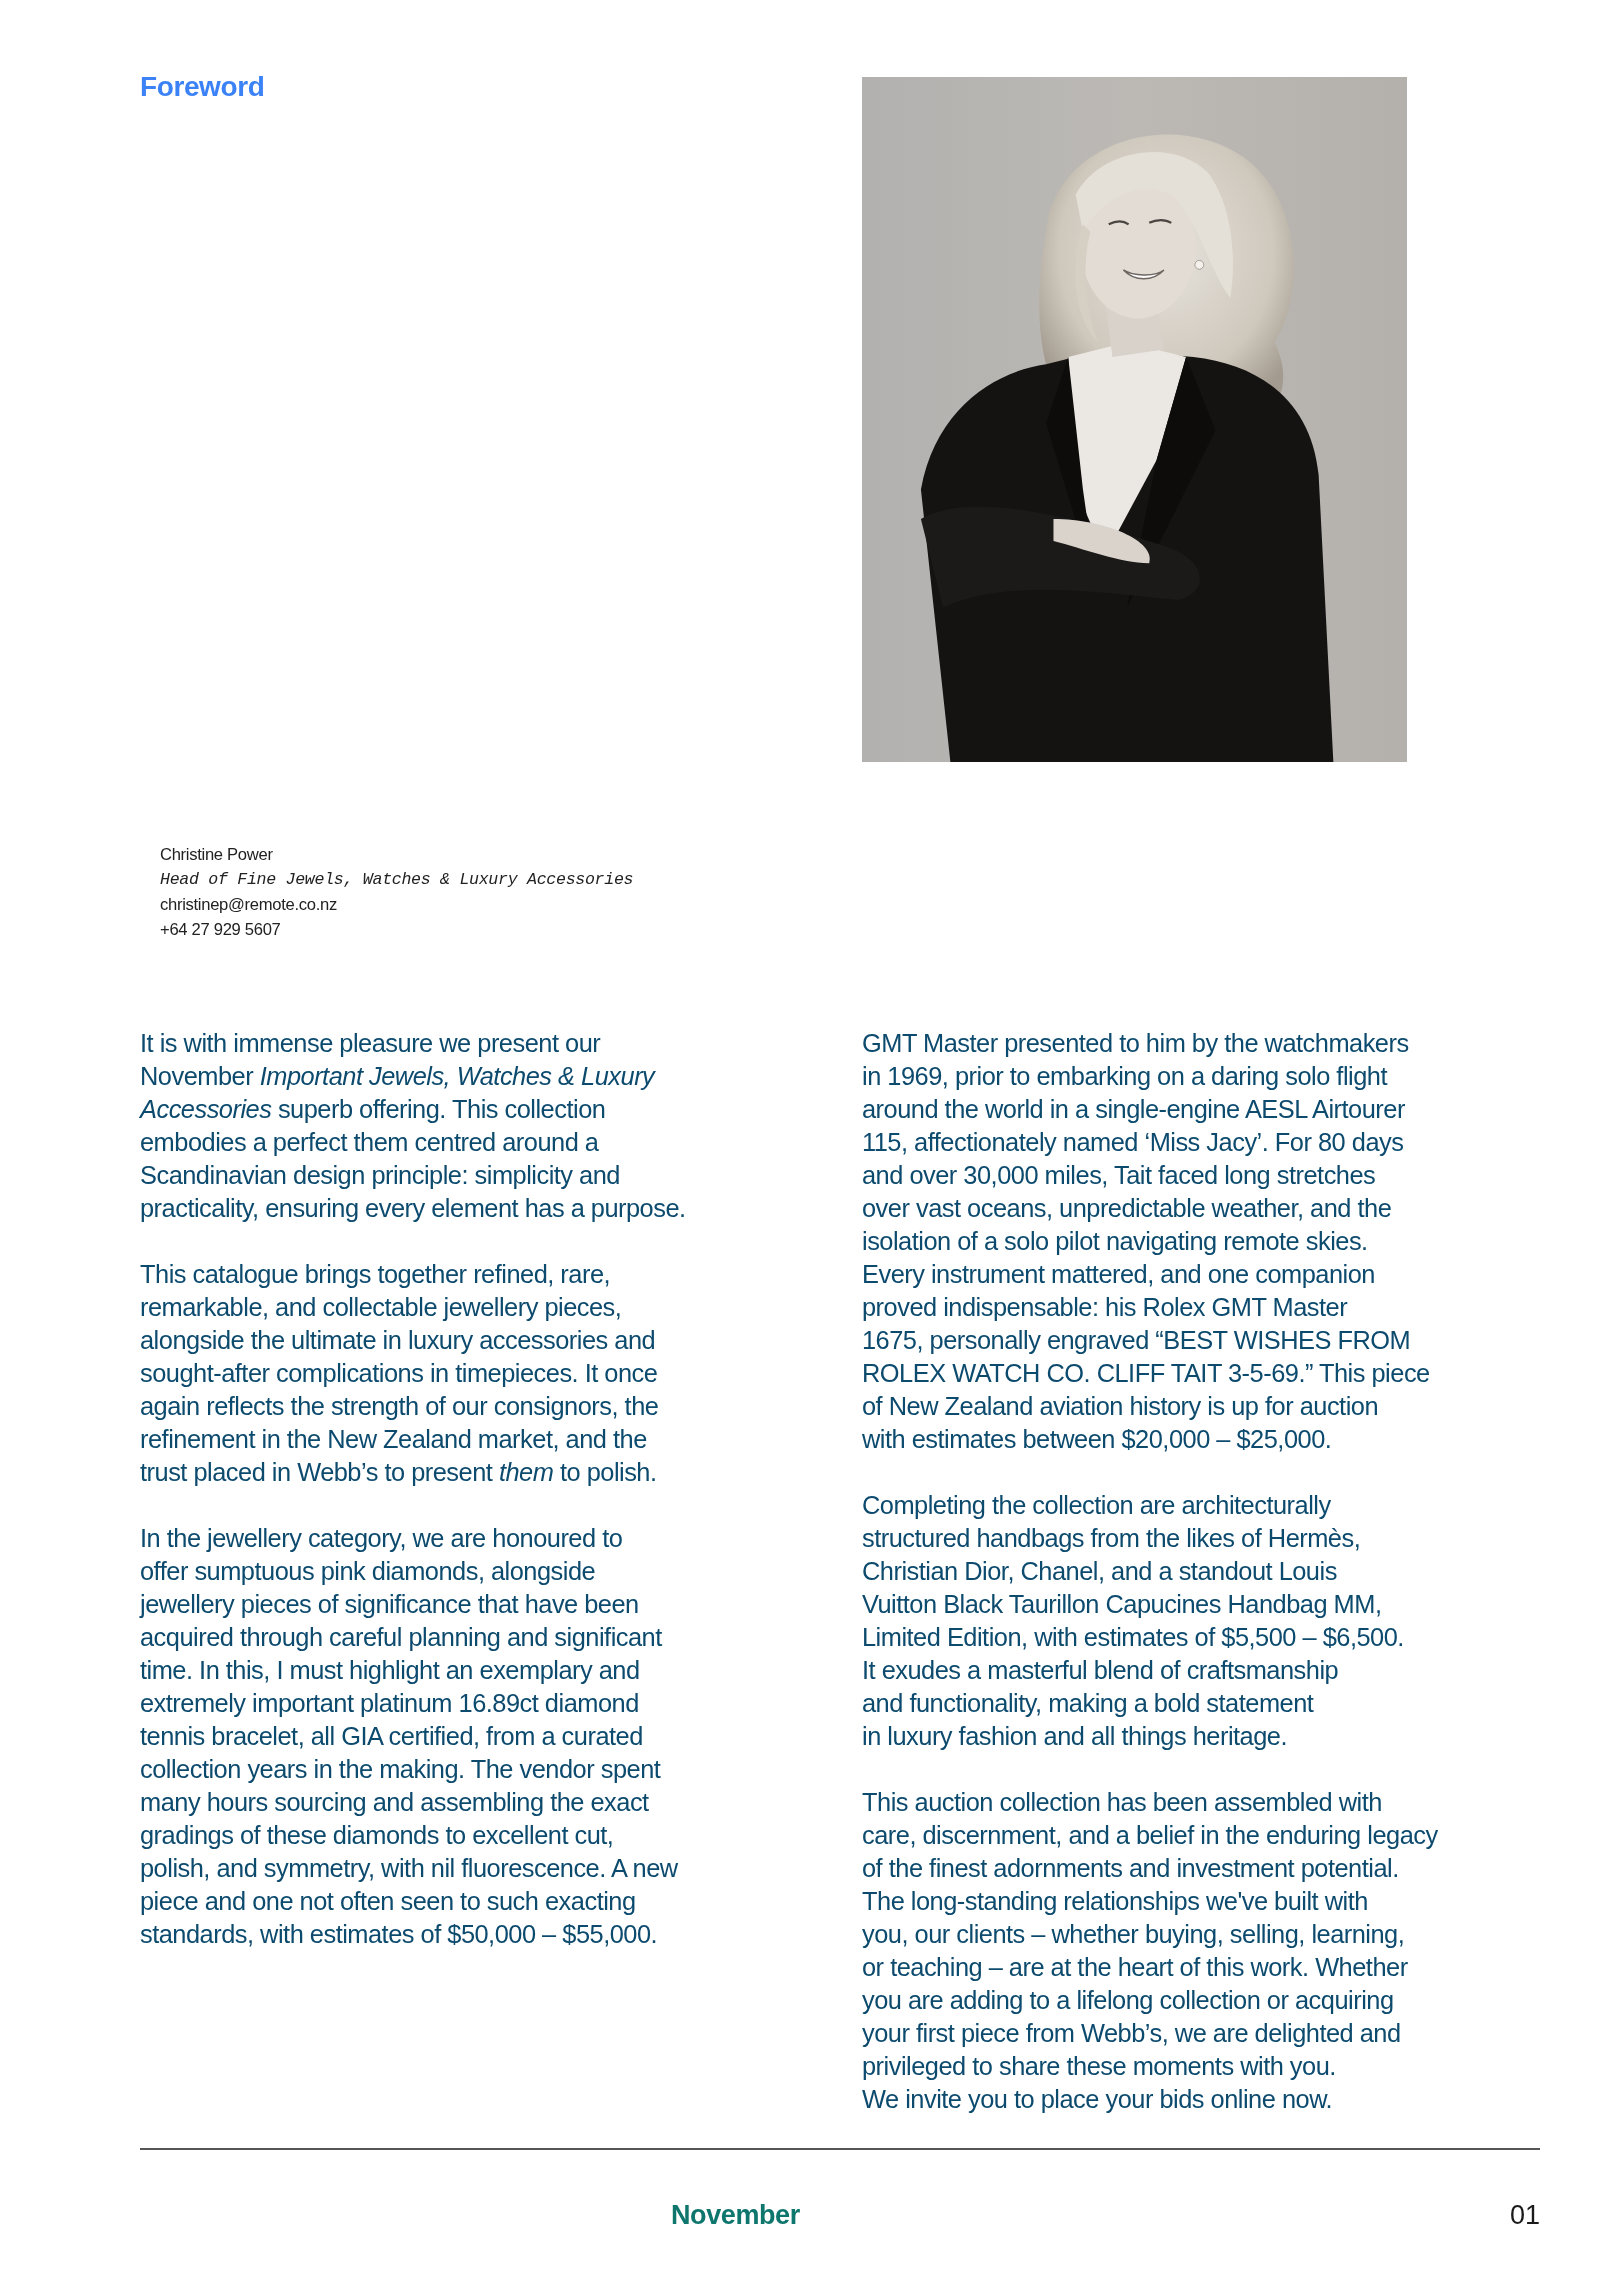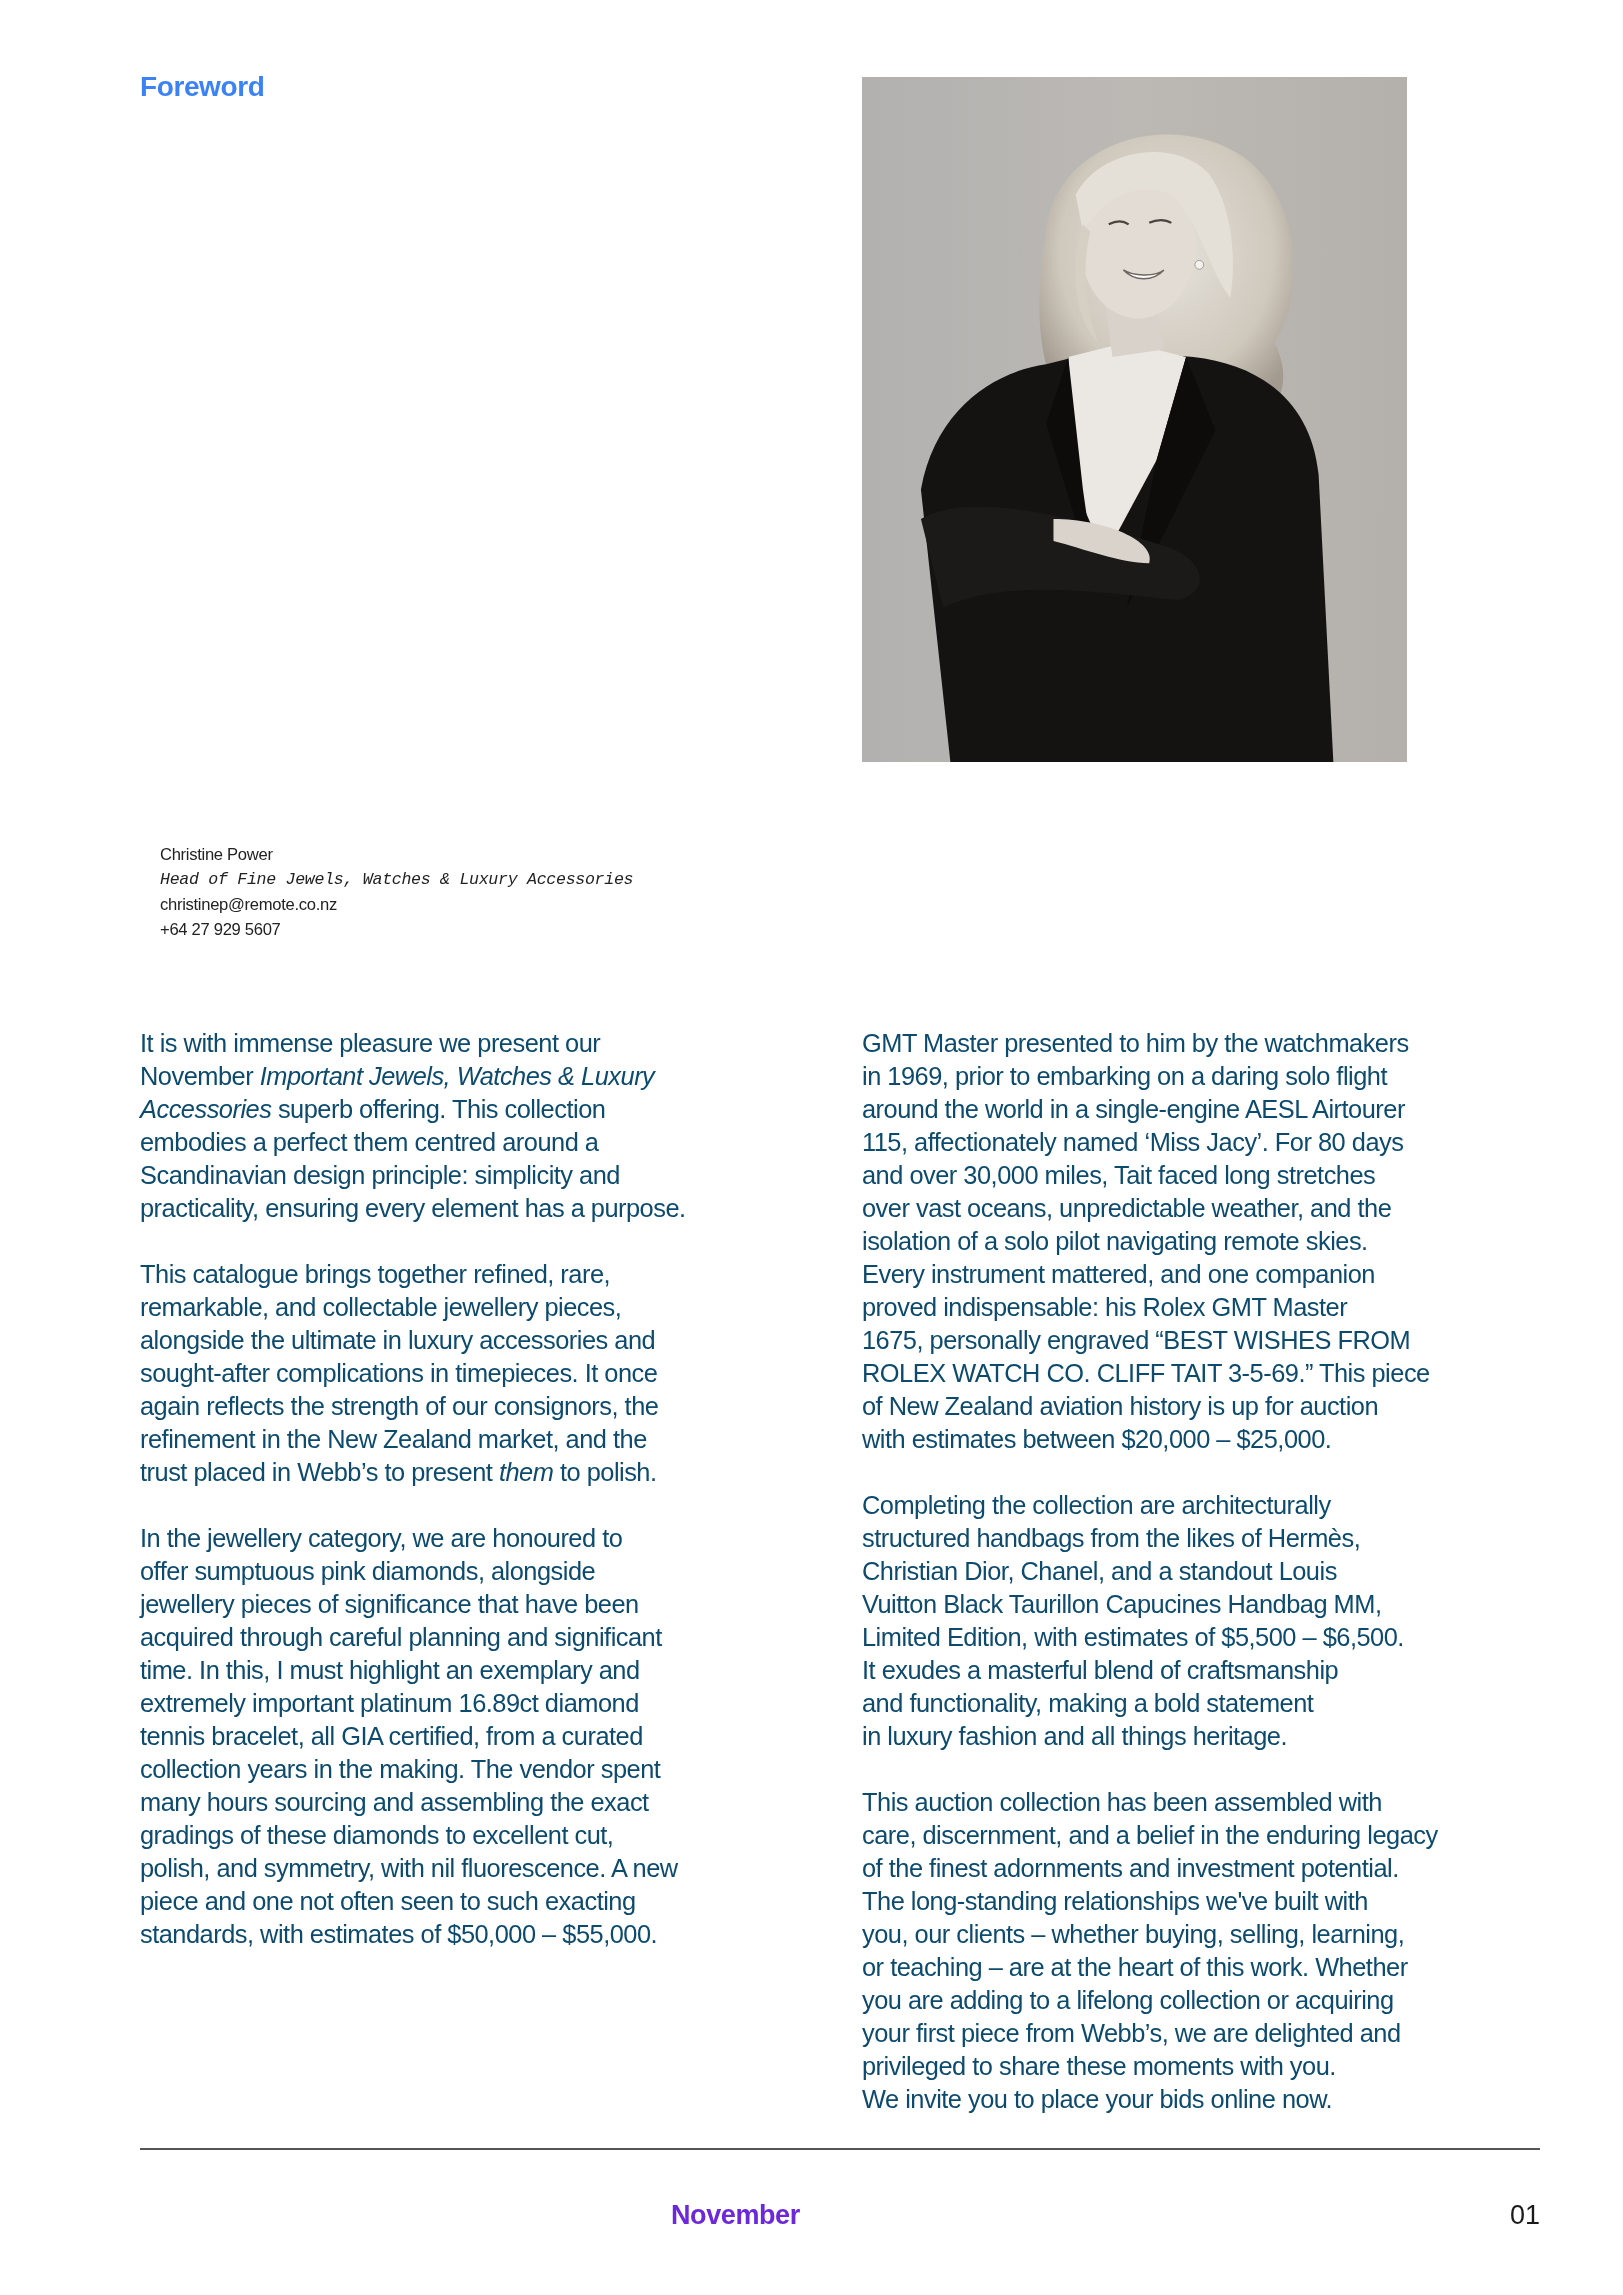--- a/index.html
+++ b/index.html
@@ -34,21 +34,21 @@
   .col.right { left: 862px; }
   .col p { margin: 0 0 33px 0; white-space: pre-line; }
   .col p:last-child { margin-bottom: 0; }
   .col em { font-style: italic; }
   .rule {
     position: absolute; left: 140px; top: 2148px; width: 1400px; height: 1.5px;
     background: #555;
   }
   .footer-label {
     position: absolute; left: 671px; top: 2200px;
-    font-size: 27px; font-weight: bold; color: #6d28d9; letter-spacing: -0.4px;
+    font-size: 27px; font-weight: bold; color: #0f766e; letter-spacing: -0.4px;
   }
   .page-number {
     position: absolute; right: 83px; top: 2200px;
     font-size: 27px; font-weight: normal; color: #1a1a1a;
   }
 </style>
 </head>
 <body>
 
 <div class="page-title">Foreword</div>

